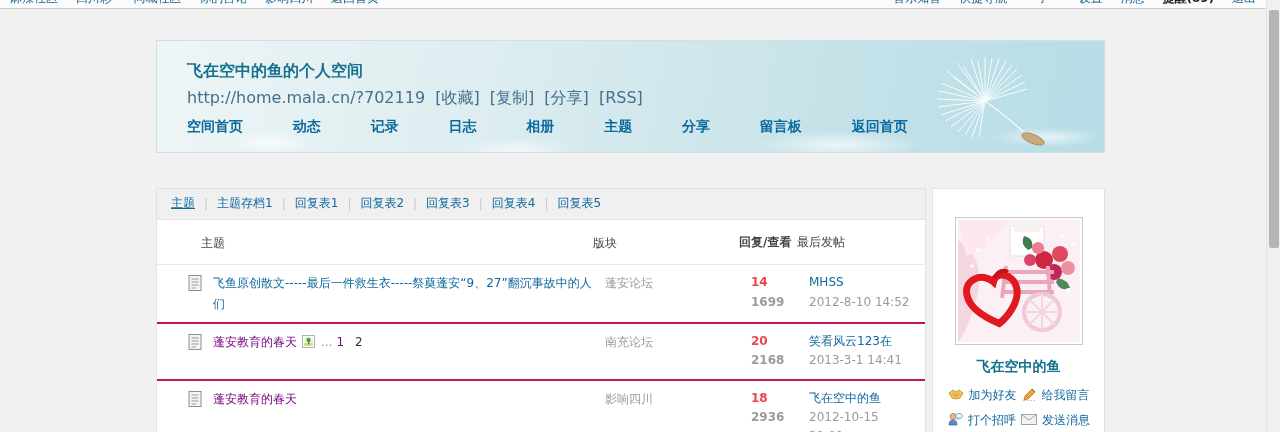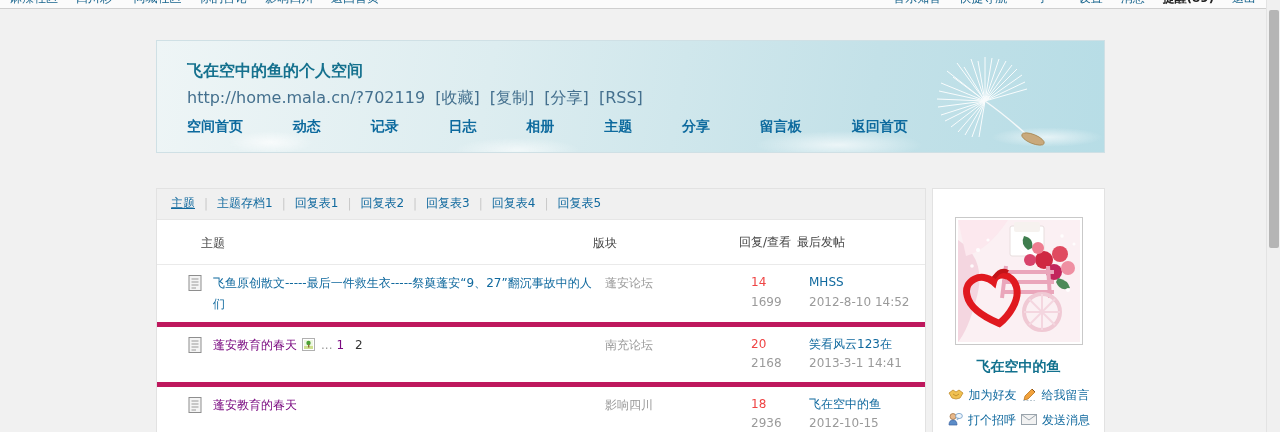--- a/index.html
+++ b/index.html
@@ -58,25 +58,25 @@
     background:#f0f0f0; border-bottom:1px solid #e6e6e6;
     padding:6px 14px 7px; display:flex; gap:9px; align-items:center; white-space:nowrap;
   }
   .tabstrip a { color:#10699e; }
   .tabstrip a.current { text-decoration:underline; }
   .tabstrip .sep { color:#c9c9c9; }
 
   
   .thead { display:flex; padding:13px 0 11px; color:#444; border-bottom:1px solid #eaeaea; }
   .trow  { display:flex; padding:8px 12px; align-items:flex-start; }
-  .trow + .trow { border-top:5px solid #be185d;justify-content:flex-end; }
+  .trow + .trow { border-top:2px solid #be185d;justify-content:flex-end; }
   .col-icon  { width:44px; padding-left:19px; padding-top:2px; flex:none; }
   .col-title { width:392px; flex:none; line-height:1.7; padding-right:8px; }
   .col-forum { width:146px; flex:none; color:#9a9a9a; line-height:1.7; }
-  .col-nums  { width:58px;  flex:none; line-height:1.6; }
+  .col-nums  { width:58px;  flex:none; line-height:1.6;font-weight:bold; }
   .col-last  { flex:1; line-height:1.6; }
   .thead .col-title { color:#444; }
   .link    { color:#10699e; }
   .visited { color:#7a0a80; }
   .num-replies { color:#ef4444; }
   .num-views   { color:#9a9a9a; }
   .last-time   { color:#9a9a9a; }
   .ellipsis { color:#999; margin:0 4px 0 6px; }
   .page { color:#333; margin-right:11px; }
   .page.visited { color:#7a0a80; }

